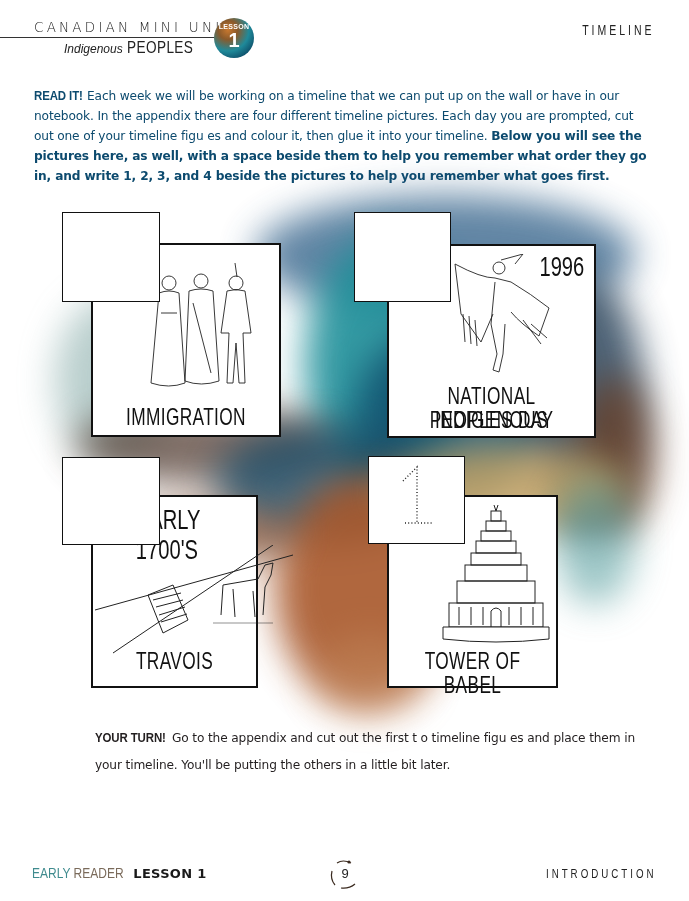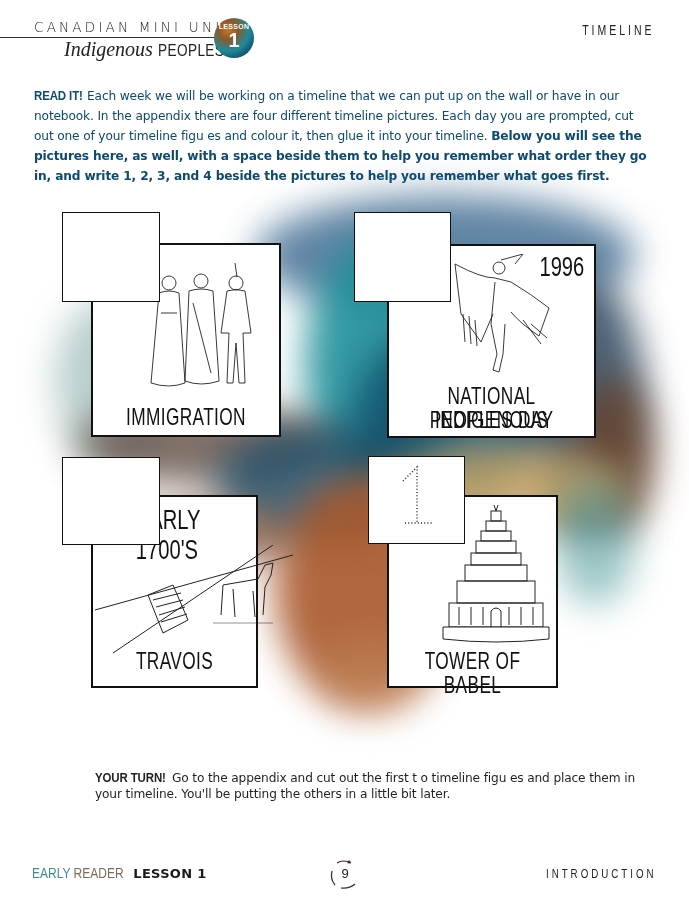--- a/index.html
+++ b/index.html
@@ -3,21 +3,21 @@
 <meta charset="utf-8">
 <style>
   * { box-sizing: border-box; margin: 0; padding: 0; }
   html, body { width: 689px; height: 901px; background: #ffffff; overflow: hidden; }
   body { position: relative; font-family: "Liberation Sans", sans-serif; color: #231f20; }
 
   
   .hdr-title { position: absolute; left: 34px; top: 19px; font-size: 13.5px; letter-spacing: 3.2px; color: #222; font-family: "DejaVu Sans", sans-serif; font-weight: 300; }
   .hdr-rule { position: absolute; left: 0; top: 37px; width: 218px; height: 1px; background: #333; }
   .hdr-sub { position: absolute; left: 64px; top: 38px; font-size: 17px; color: #222; white-space: nowrap; }
-  .hdr-sub .script { font-family: Liberation Serif, serif; font-style: italic; font-size: 20px; }
+  .hdr-sub .script { font-family: Liberation Sans, sans-serif; font-style: italic; font-size: 12px; }
   .hdr-sub .caps { font-family: "Liberation Sans", sans-serif; transform: scaleX(0.8); display: inline-block; transform-origin: left; letter-spacing: 0.5px; }
   .badge { position: absolute; left: 214px; top: 18px; width: 40px; height: 40px; border-radius: 50%;
     background: radial-gradient(circle at 35% 30%, #c7782f 0%, #8a5a2b 25%, #1f8a9a 55%, #0e4f6a 80%, #3a2a1f 100%); color: #fff; text-align: center; }
   .badge .l1 { display: block; font-size: 7px; font-weight: bold; letter-spacing: 0.3px; padding-top: 5px; }
   .badge .l2 { display: block; font-size: 20px; font-weight: bold; line-height: 20px; }
   .hdr-right { position: absolute; right: 34px; top: 22px; font-size: 14px; letter-spacing: 4px; color: #222; transform: scaleX(0.75); transform-origin: right; }
 
   
   .intro { position: absolute; left: 34px; top: 86px; width: 622px; font-size: 12.2px; line-height: 20px; color: #0c4a6e; font-family: "DejaVu Sans", sans-serif; letter-spacing: -0.15px; }
   .intro .lead { font-weight: bold; font-family: "Liberation Sans", sans-serif; font-size: 13.5px; transform: scaleX(0.85); display: inline-block; transform-origin: left; margin-right: -8px; }
@@ -30,21 +30,21 @@
   
   .card { position: absolute; background: #fff; border: 2px solid #111; }
   .numbox { position: absolute; background: #fff; border: 1.5px solid #111; }
   .card-label { position: absolute; left: 0; right: 0; text-align: center; font-family: "Liberation Sans Narrow", "Liberation Sans", sans-serif; font-size: 24px; color: #111; transform: scaleX(0.72); letter-spacing: 0.5px; line-height: 24px; }
   .card-date { position: absolute; right: 10px; font-size: 28px; color: #111; transform: scaleX(0.72); transform-origin: right; line-height: 30px; }
   .illus { position: absolute; }
 
   .dotted-one { position: absolute; left: 30px; top: 8px; width: 40px; height: 60px; }
 
   
-  .yourturn { position: absolute; left: 95px; top: 770px; width: 560px; font-size: 12.2px; line-height: 16px; font-family: "DejaVu Sans", sans-serif; letter-spacing: -0.15px; color: #231f20; }
+  .yourturn { position: absolute; left: 95px; top: 724px; width: 560px; font-size: 12.2px; line-height: 27px; font-family: "DejaVu Sans", sans-serif; letter-spacing: -0.15px; color: #231f20; }
   .yourturn .lead { font-weight: bold; font-family: "Liberation Sans", sans-serif; font-size: 13.5px; transform: scaleX(0.85); display: inline-block; transform-origin: left; margin-right: -10px; }
 
   
   .ftr-left { position: absolute; left: 32px; top: 864px; font-size: 14px; font-weight: bold; white-space: nowrap; }
   .ftr-left .teal { color: #3f8b8e; transform: scaleX(0.8); display: inline-block; transform-origin: left; margin-right: -18px; font-weight: normal; font-size: 15px; }
   .ftr-left .teal .brown { color: #7a6a5a; }
   .ftr-left .dark { color: #1a1a1a; font-family: "DejaVu Sans", sans-serif; font-size: 13px; letter-spacing: 0.3px; }
   .page-num { position: absolute; left: 329px; top: 859px; width: 32px; height: 30px; text-align: center; font-size: 13px; line-height: 30px; color: #222; }
   .page-num svg { position: absolute; left: 0; top: 0; }
   .ftr-right { position: absolute; right: 32px; top: 866px; font-size: 13px; letter-spacing: 4px; color: #222; transform: scaleX(0.75); transform-origin: right; }

